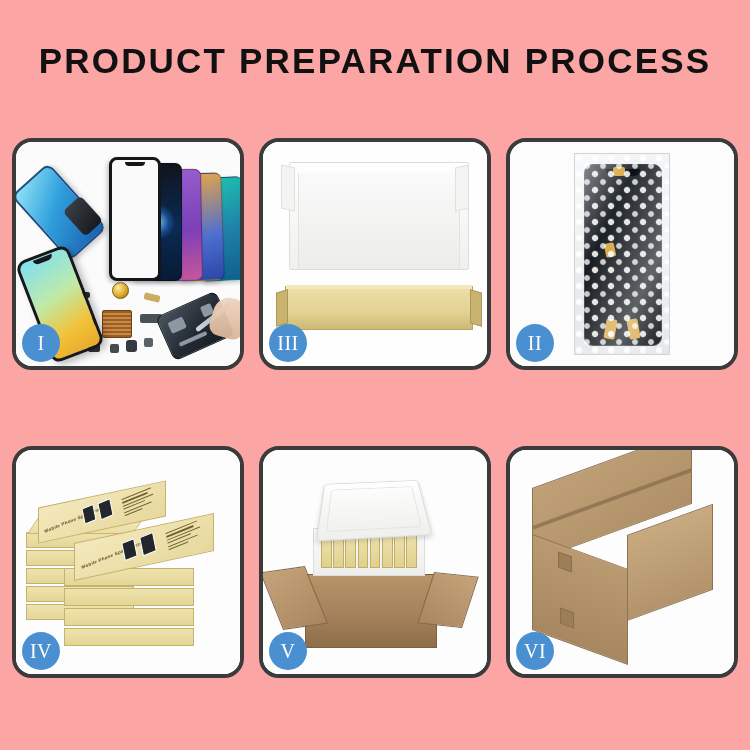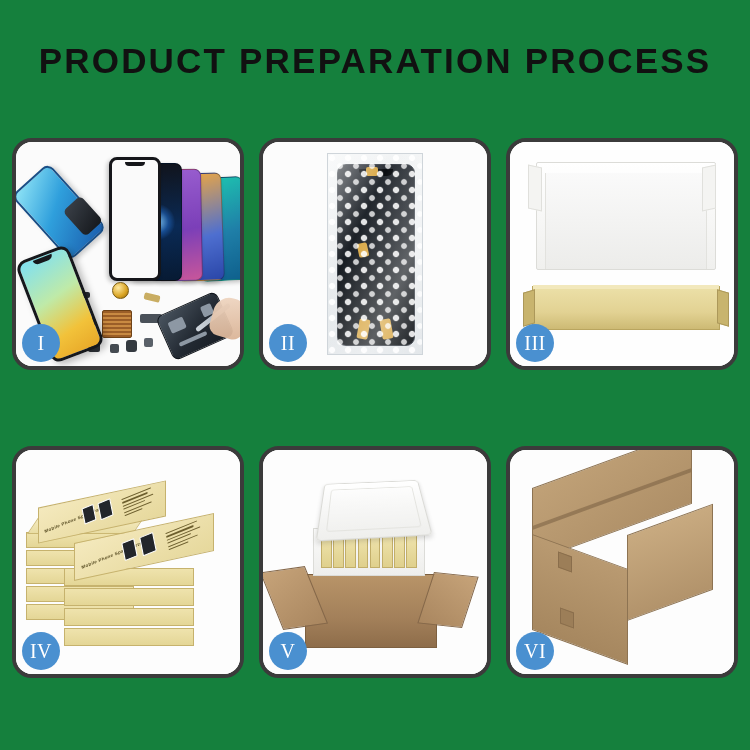--- a/index.html
+++ b/index.html
@@ -5,21 +5,21 @@
   * { box-sizing: border-box; margin: 0; padding: 0; }
   html, body {
     width: 750px; height: 750px;
     background: #ffffff;
     font-family: "Liberation Sans", sans-serif;
     overflow: hidden;
   }
   #page {
     position: relative;
     width: 750px; height: 750px;
-    background: #15803d;
+    background: #fca5a5;
   }
 
   
   .header { position: absolute; top: 0; left: 0; width: 750px; text-align: center; }
   .title {
     margin-top: 41px;
     font-size: 35px;
     font-weight: bold;
     letter-spacing: 2.2px;
     color: #111111;
@@ -389,47 +389,47 @@
             <i class="bp2"></i>
             <i class="bp3"></i>
         </div>
         <div class="screwdriver"></div>
         <div class="hand"></div>
       </div>
       <div class="badge">I</div>
     </div>
 
     <div class="panel">
+      <div class="scene p3">
+        <div class="lid3"></div>
+        <div class="lidflapL"></div>
+        <div class="lidflapR"></div>
+        <div class="contents3"></div>
+        <div class="tray3">
+          <span class="endL"></span>
+            <span class="endR"></span>
+        </div>
+      </div>
+      <div class="badge">III</div>
+    </div>
+
+    <div class="panel">
       <div class="scene p2">
         <div class="bubblepack">
           <div class="innerscreen">
             <span class="flex-tab ft1"></span>
             <span class="flex-tab ft2"></span>
             <span class="flex-tab ft3"></span>
             <span class="flex-tab ft4"></span>
           </div>
           <div class="bubbles"></div>
           <div class="packsheen"></div>
         </div>
       </div>
       <div class="badge">II</div>
-    </div>
-
-    <div class="panel">
-      <div class="scene p3">
-        <div class="lid3"></div>
-        <div class="lidflapL"></div>
-        <div class="lidflapR"></div>
-        <div class="contents3"></div>
-        <div class="tray3">
-          <span class="endL"></span>
-            <span class="endR"></span>
-        </div>
-      </div>
-      <div class="badge">III</div>
     </div>
 
     <div class="panel">
       <div class="scene p4">
         <div class="stack">
 
           <div class="sbox" style="left:0px;  top:126px; width:108px; height:16px;"></div>
           <div class="sbox" style="left:0px;  top:108px; width:108px; height:16px;"></div>
           <div class="sbox" style="left:0px;  top:90px;  width:108px; height:16px;"></div>
           <div class="sbox" style="left:0px;  top:72px;  width:108px; height:16px;"></div>

